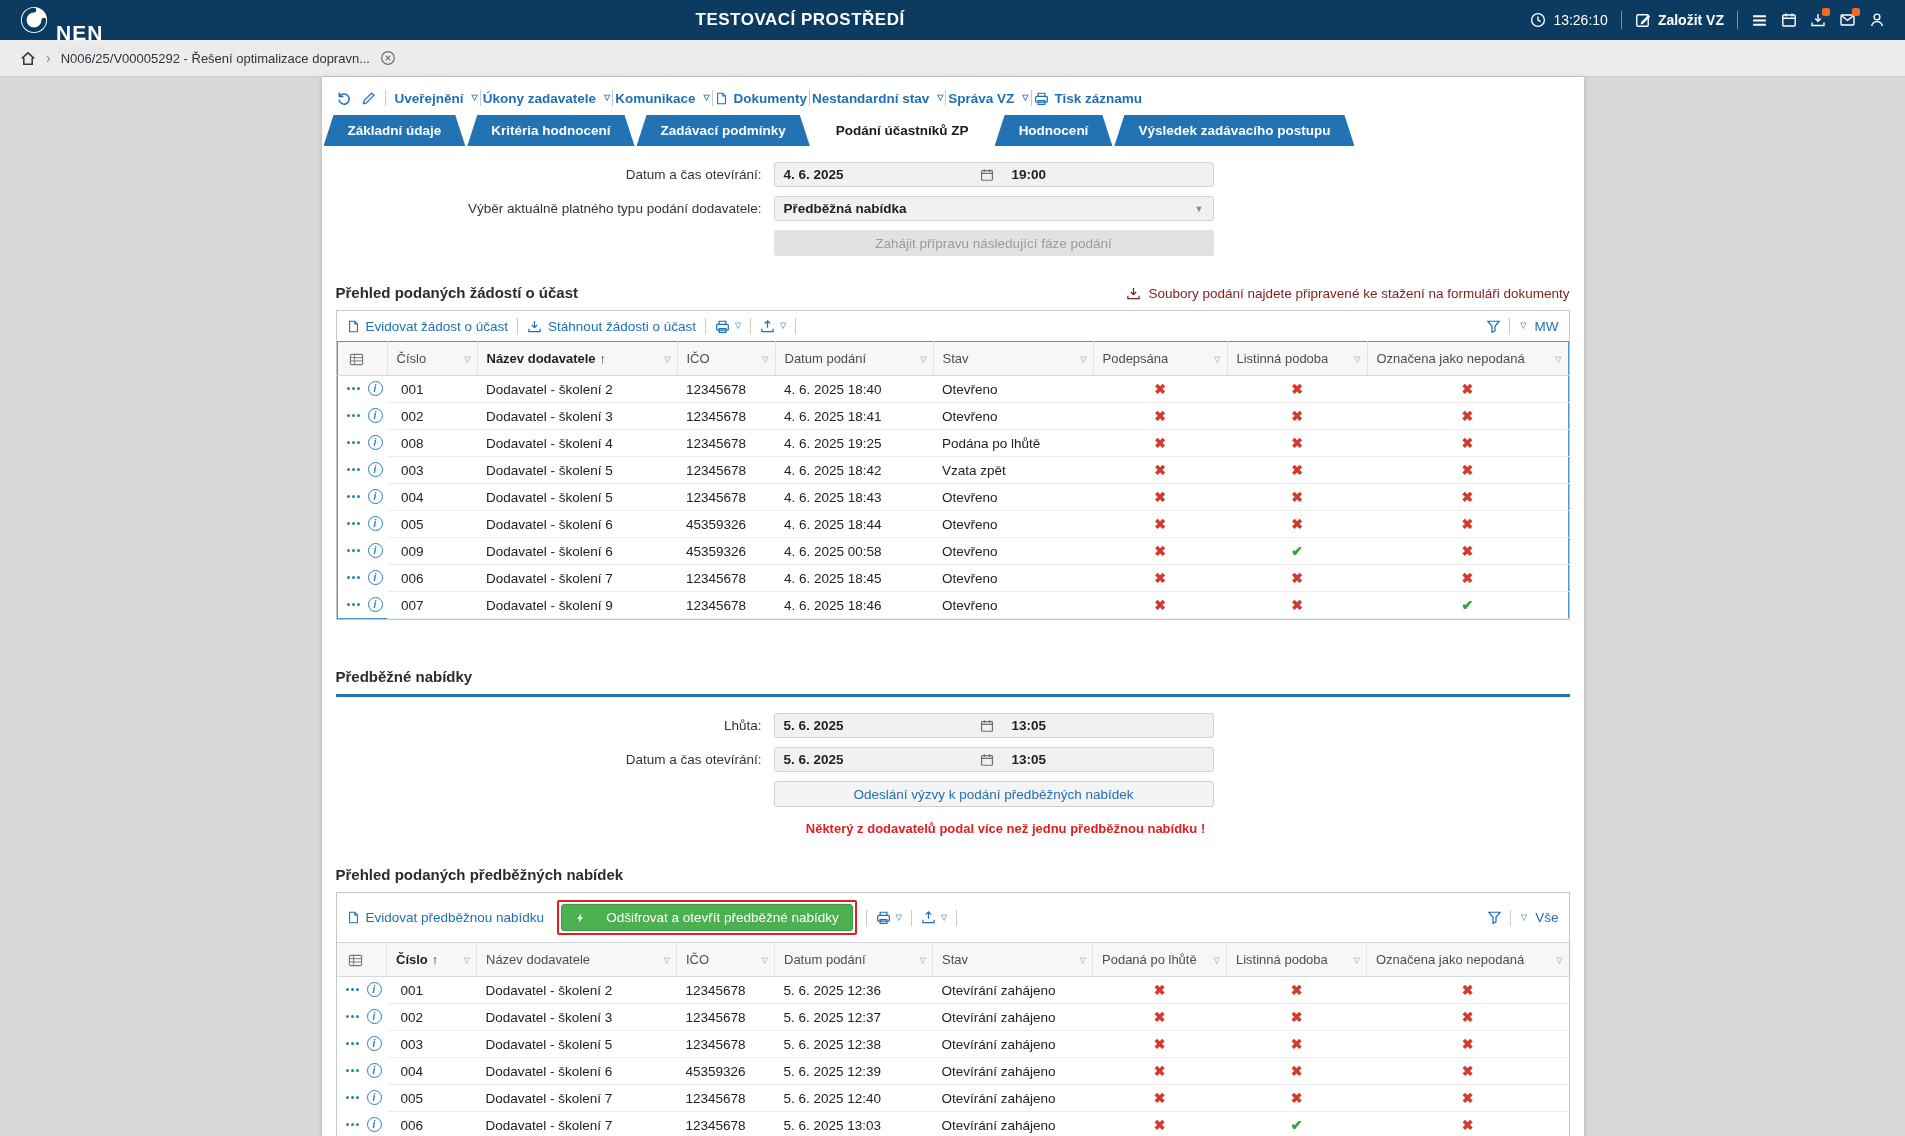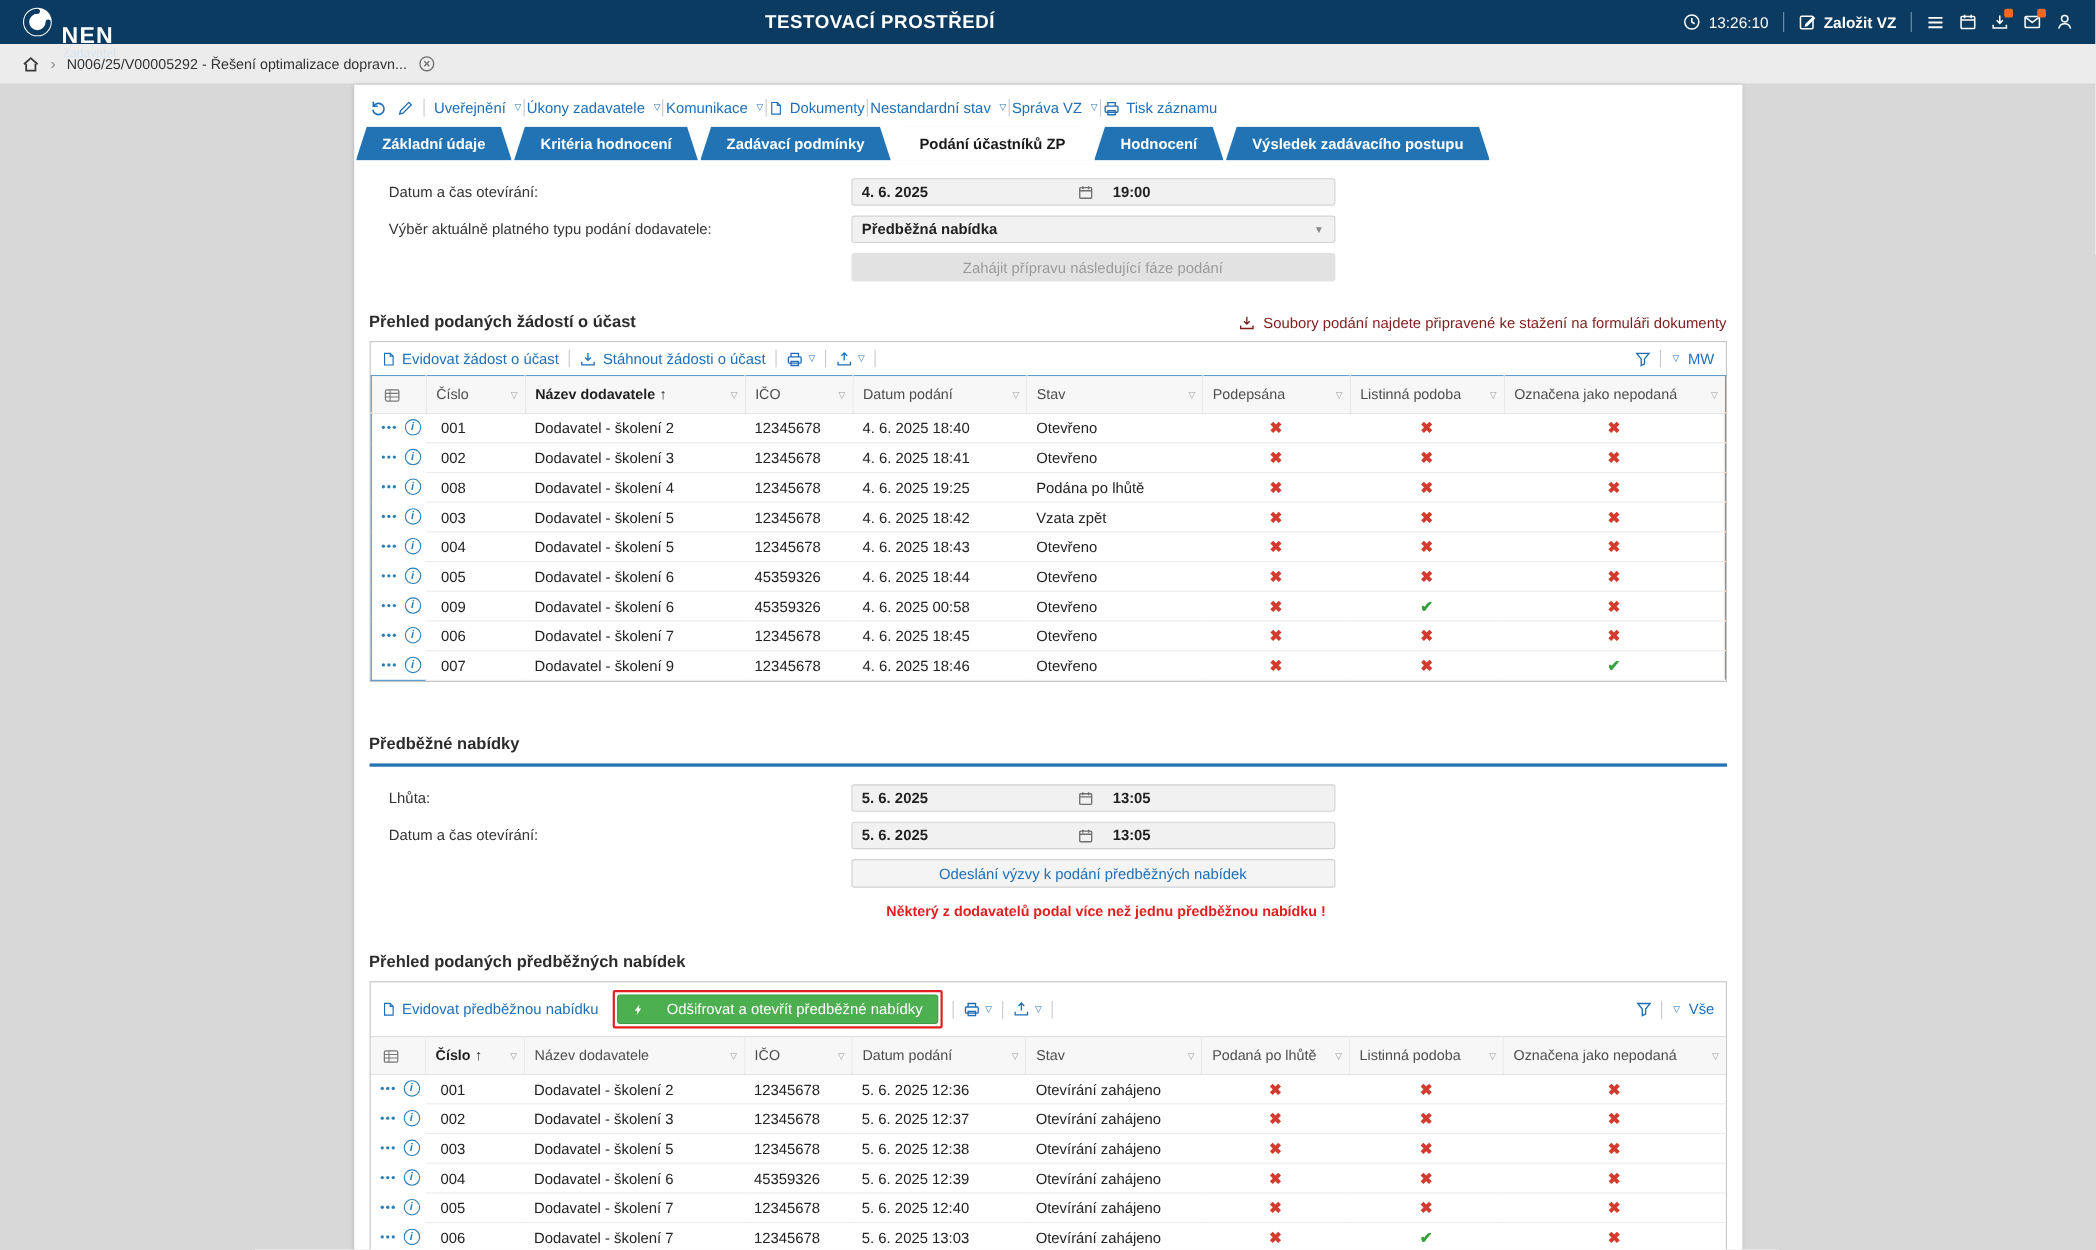--- a/index.html
+++ b/index.html
@@ -49,41 +49,41 @@
     width:1262px; margin:0 auto; background:#fff; min-height:1059px;
     box-shadow:0 0 5px rgba(0,0,0,.18); padding-bottom:40px;
   }
 
   
   .actionbar {
     display:flex; align-items:center; gap:9px; padding:13px 14px 6px;
     color:#1e6fb8; font-size:13.5px;
   }
   .ab-ic { color:#1e6fb8; cursor:pointer; display:flex; }
-  .ab-items { display:flex; align-items:center; gap:2px; }
+  .ab-items { display:flex; align-items:center; gap:2px;font-weight:bold; }
   .ab-item { display:flex; align-items:center; gap:6px; cursor:pointer; white-space:nowrap; }
   .vsep { width:1px; height:16px; background:#c9c9c9; flex:none; }
   .mini-chev { font-size:8px; line-height:1; margin-left:2px; }
 
   
   .tabs { display:flex; margin-top:3px; padding-left:2px; position:relative; }
   .tab {
     position:relative; background:#2173b4; color:#fff; font-weight:700; font-size:13.5px;
     padding:8px 24px; margin-right:2px; cursor:pointer; white-space:nowrap;
     clip-path:polygon(10px 0, calc(100% - 10px) 0, 100% 100%, 0 100%);
   }
   .tab.active {
     background:#fff; color:#1a1a1a;
     filter:drop-shadow(0 0 1px #9db8cc);
   }
 
   
   .form-area { margin-top:16px; }
   .form-row { display:flex; align-items:center; margin:9px 0; }
-  .form-label { width:452px; text-align:left; padding-right:12px; color:#333; font-size:13.5px; flex:none;padding-left:32px; }
+  .form-label { width:452px; text-align:right; padding-right:12px; color:#333; font-size:13.5px; flex:none;padding-left:32px; }
   .form-field { width:440px; flex:none; }
   .input-combo {
     display:flex; align-items:center; background:#f1f1f1; border:1px solid #d2d2d2;
     border-radius:3px; height:25px; padding:0 9px; font-size:13.5px; font-weight:700; color:#222;
     cursor:pointer;
   }
   .date-part { flex:1; }
   .time-part { flex:1; padding-left:14px; }
   .cal-ic { color:#6f6f6f; display:flex; margin:0 4px; }
   .chev-gray { color:#8a8a8a; font-size:9px; margin-left:auto; }

